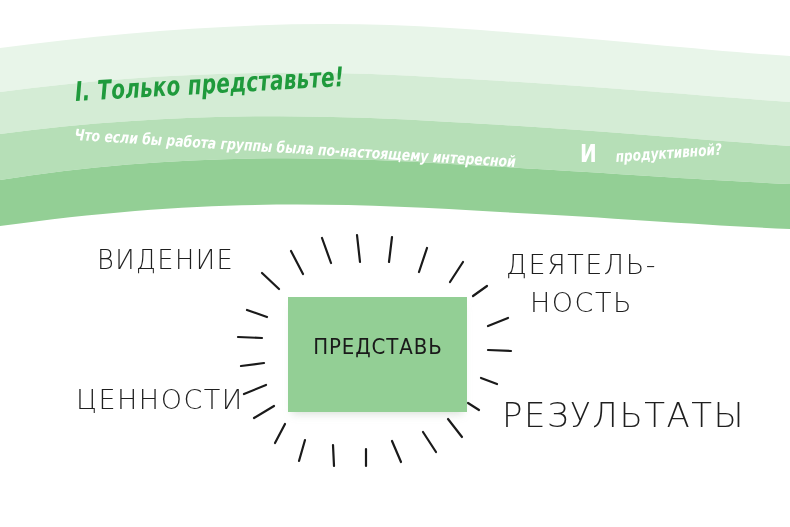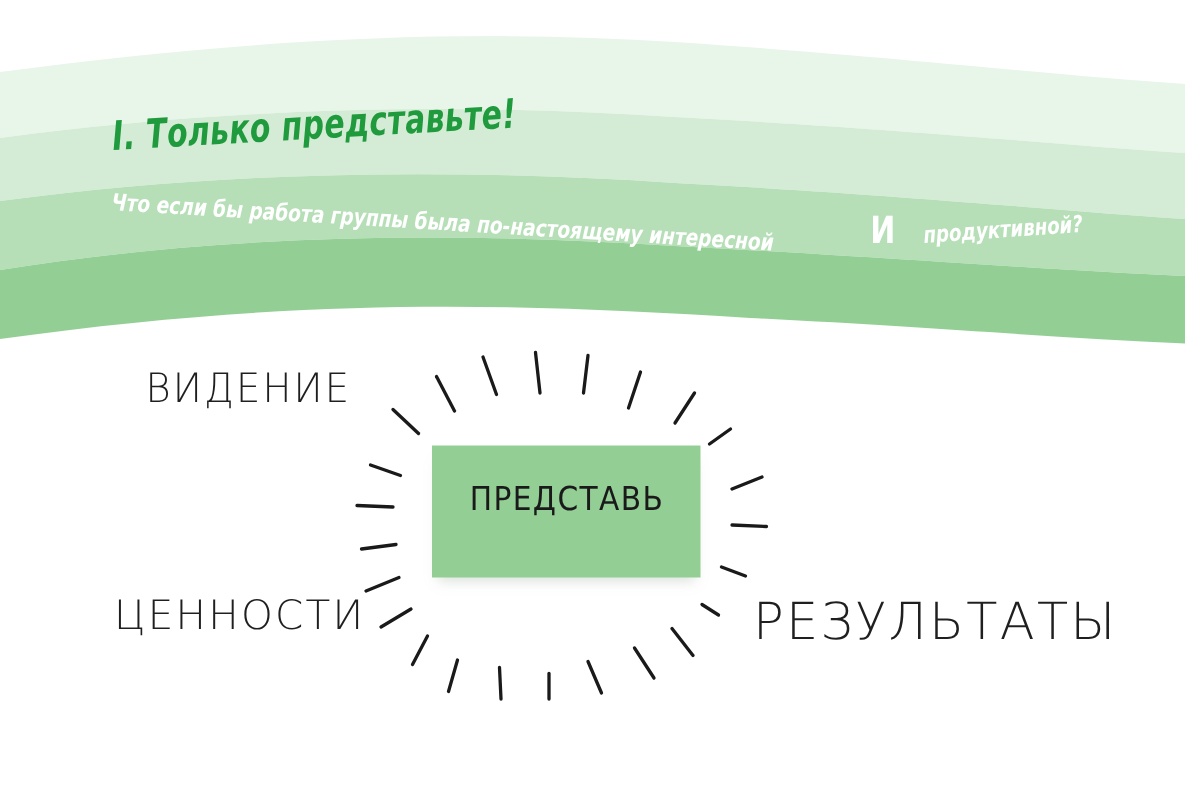--- a/index.html
+++ b/index.html
@@ -40,41 +40,41 @@
       font-family: "DejaVu Sans", sans-serif;
       white-space: nowrap;
       transform-origin: left top;
     }
     .sub-line1 span { display: inline-block; }
 
     .diagram { position: absolute; left: 0; top: 0; width: 790px; height: 527px; }
     .rays { position: absolute; left: 0; top: 0; }
     .center-card {
       position: absolute; left: 288px; top: 297px;
-      width: 179px; height: 88px;
+      width: 179px; height: 115px;
       background: #93cf95;
       box-shadow: 0 6px 8px -4px rgba(150,170,150,0.35);
       display: flex; align-items: center; justify-content: center;
     }
     .center-card span {
       font-family: "DejaVu Sans", sans-serif;
       font-size: 22px; color: #1a1a1a; letter-spacing: 1px;
       transform: scaleX(0.9);
       margin-top: -16px;
     }
     .hand {
       position: absolute;
       font-family: "DejaVu Sans", sans-serif;
       font-weight: 200;
       color: #1f1f1f; white-space: nowrap;
       letter-spacing: 1.5px;
     }
     .hand.vision { left: 97px; top: 244px; font-size: 27px; transform: scaleX(0.95); transform-origin: left top; }
     .hand.activity { left: 506px; top: 246px; font-size: 27px; line-height: 38px; text-align: center; }
-    .hand.values { left: 76px; top: 395px; font-size: 27px; }
+    .hand.values { left: 76px; top: 384px; font-size: 27px; }
     .hand.results { left: 502px; top: 395px; font-size: 34px; }
   </style>
 </head>
 <body>
 
 <div class="banner">
   <svg width="790" height="240" viewBox="0 0 790 240">
 
     <path d="M0,48 C150,28 300,18 450,28 C600,38 700,50 790,56 L790,102 C700,96 600,86 450,78 C300,68 150,72 0,92 Z" fill="#e8f5e9"></path>
 
@@ -124,15 +124,19 @@
     <line x1="241" y1="366" x2="264" y2="363"></line>
     <line x1="238" y1="337" x2="262" y2="338"></line>
     <line x1="247" y1="310" x2="267" y2="317"></line>
   </svg>
 
   <div class="center-card">
     <span>ПРЕДСТАВЬ</span>
   </div>
 
   <div class="hand vision">ВИДЕНИЕ</div>
+  <div class="hand activity">
+    <div>ДЕЯТЕЛЬ-</div>
+    <div>НОСТЬ</div>
+  </div>
   <div class="hand values">ЦЕННОСТИ</div>
   <div class="hand results">РЕЗУЛЬТАТЫ</div>
 </div>
 
 </body></html>

